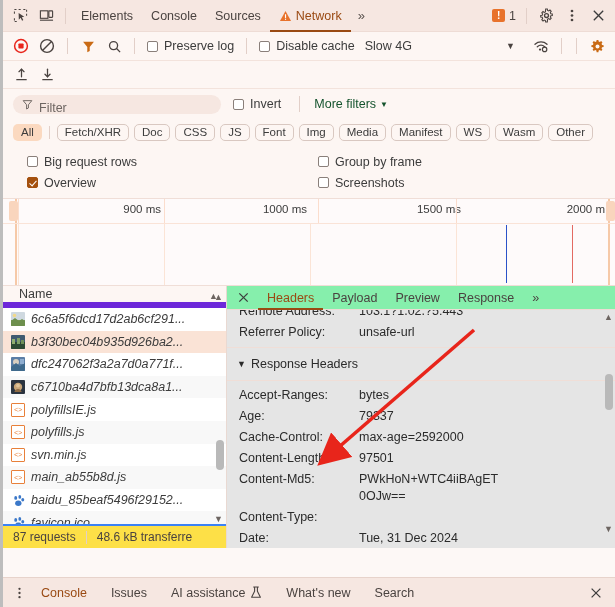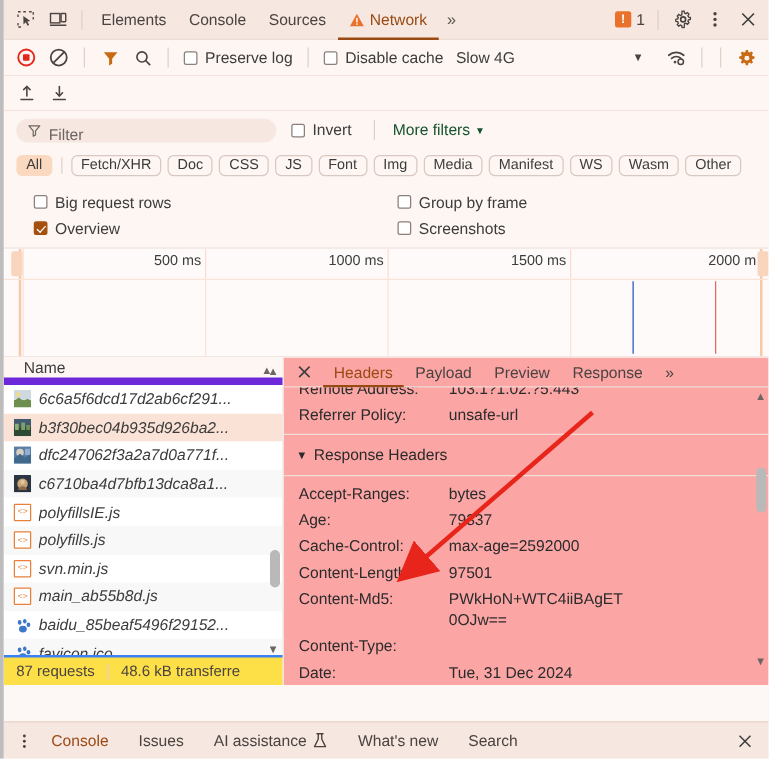--- a/index.html
+++ b/index.html
@@ -110,26 +110,26 @@
   .vthumb{position:absolute;width:8px;background:#b9b9b9;border-radius:4px;right:1px;}
   .scr-up,.scr-dn{position:absolute;right:2px;color:#6d6561;font-size:9px;cursor:pointer;}
   .summary{height:24px;display:flex;align-items:center;gap:10px;padding:0 10px;
            box-sizing:border-box;border-top:2px solid #3b82f6;background:#fde047;
            font-size:12px;color:#4a4340;white-space:nowrap;overflow:hidden;}
   .sumsep{width:1px;height:13px;background:#e2cfc8;}
 
   
   .right{flex:1;display:flex;flex-direction:column;background:#fff;position:relative;
          overflow:hidden;}
-  .dtabs{height:24px;display:flex;align-items:center;background:#fca5a5;
+  .dtabs{height:24px;display:flex;align-items:center;background:#86efac;
          border-bottom:1px solid #eedcd5;padding:0 2px;box-sizing:border-box;}
   .dtab{padding:0 9px;height:24px;display:flex;align-items:center;font-size:12.5px;
         color:#4a4340;cursor:pointer;white-space:nowrap;}
   .dtab.active{color:#9a4a13;box-shadow:inset 0 -2px 0 #9a4a13;}
-  .dbody{flex:1;overflow:hidden;position:relative;background:#fca5a5;font-size:12.5px;}
+  .dbody{flex:1;overflow:hidden;position:relative;background:#e5e5e5;font-size:12.5px;}
   .hrow{display:flex;padding:2px 0 2px 12px;box-sizing:border-box;line-height:17px;}
   .hkey{width:120px;flex:none;color:#2b2b2b;}
   .hval{flex:1;color:#2b2b2b;word-break:break-all;padding-right:22px;}
   .hsep{border-top:1px solid #f0ded7;margin:4px 0;}
   .sechdr{display:flex;align-items:center;gap:5px;padding:5px 0 5px 10px;
           font-size:12.5px;color:#2b2b2b;cursor:pointer;}
   .dscroll{position:absolute;right:1px;top:2px;width:10px;bottom:2px;}
 
   
   .drawer{position:absolute;left:0;right:0;bottom:0;height:30px;background:#f6e7e1;
@@ -355,26 +355,26 @@
     </div>
   </div>
 
   <div class="overview">
     <div class="win-edge" style="left:12px;"></div>
     <div class="win-edge" style="left:605px;"></div>
 
     <div class="ruler">
       <div class="handleL"></div>
       <div class="rtick" style="left:15px;width:146px;">
-        <span>500 ms</span>
+        <span>900 ms</span>
       </div>
       <div class="rtick" style="left:161px;width:146px;">
         <span>1000 ms</span>
       </div>
-      <div class="rtick" style="left:307px;width:146px;">
+      <div class="rtick" style="left:315px;width:146px;">
         <span>1500 ms</span>
       </div>
       <div class="rtick" style="left:453px;width:152px;">
         <span>2000 m</span>
       </div>
       <div class="handleR"></div>
     </div>
 
     <div class="grid-line" style="left:161px;"></div>
     <div class="grid-line" style="left:307px;"></div>

